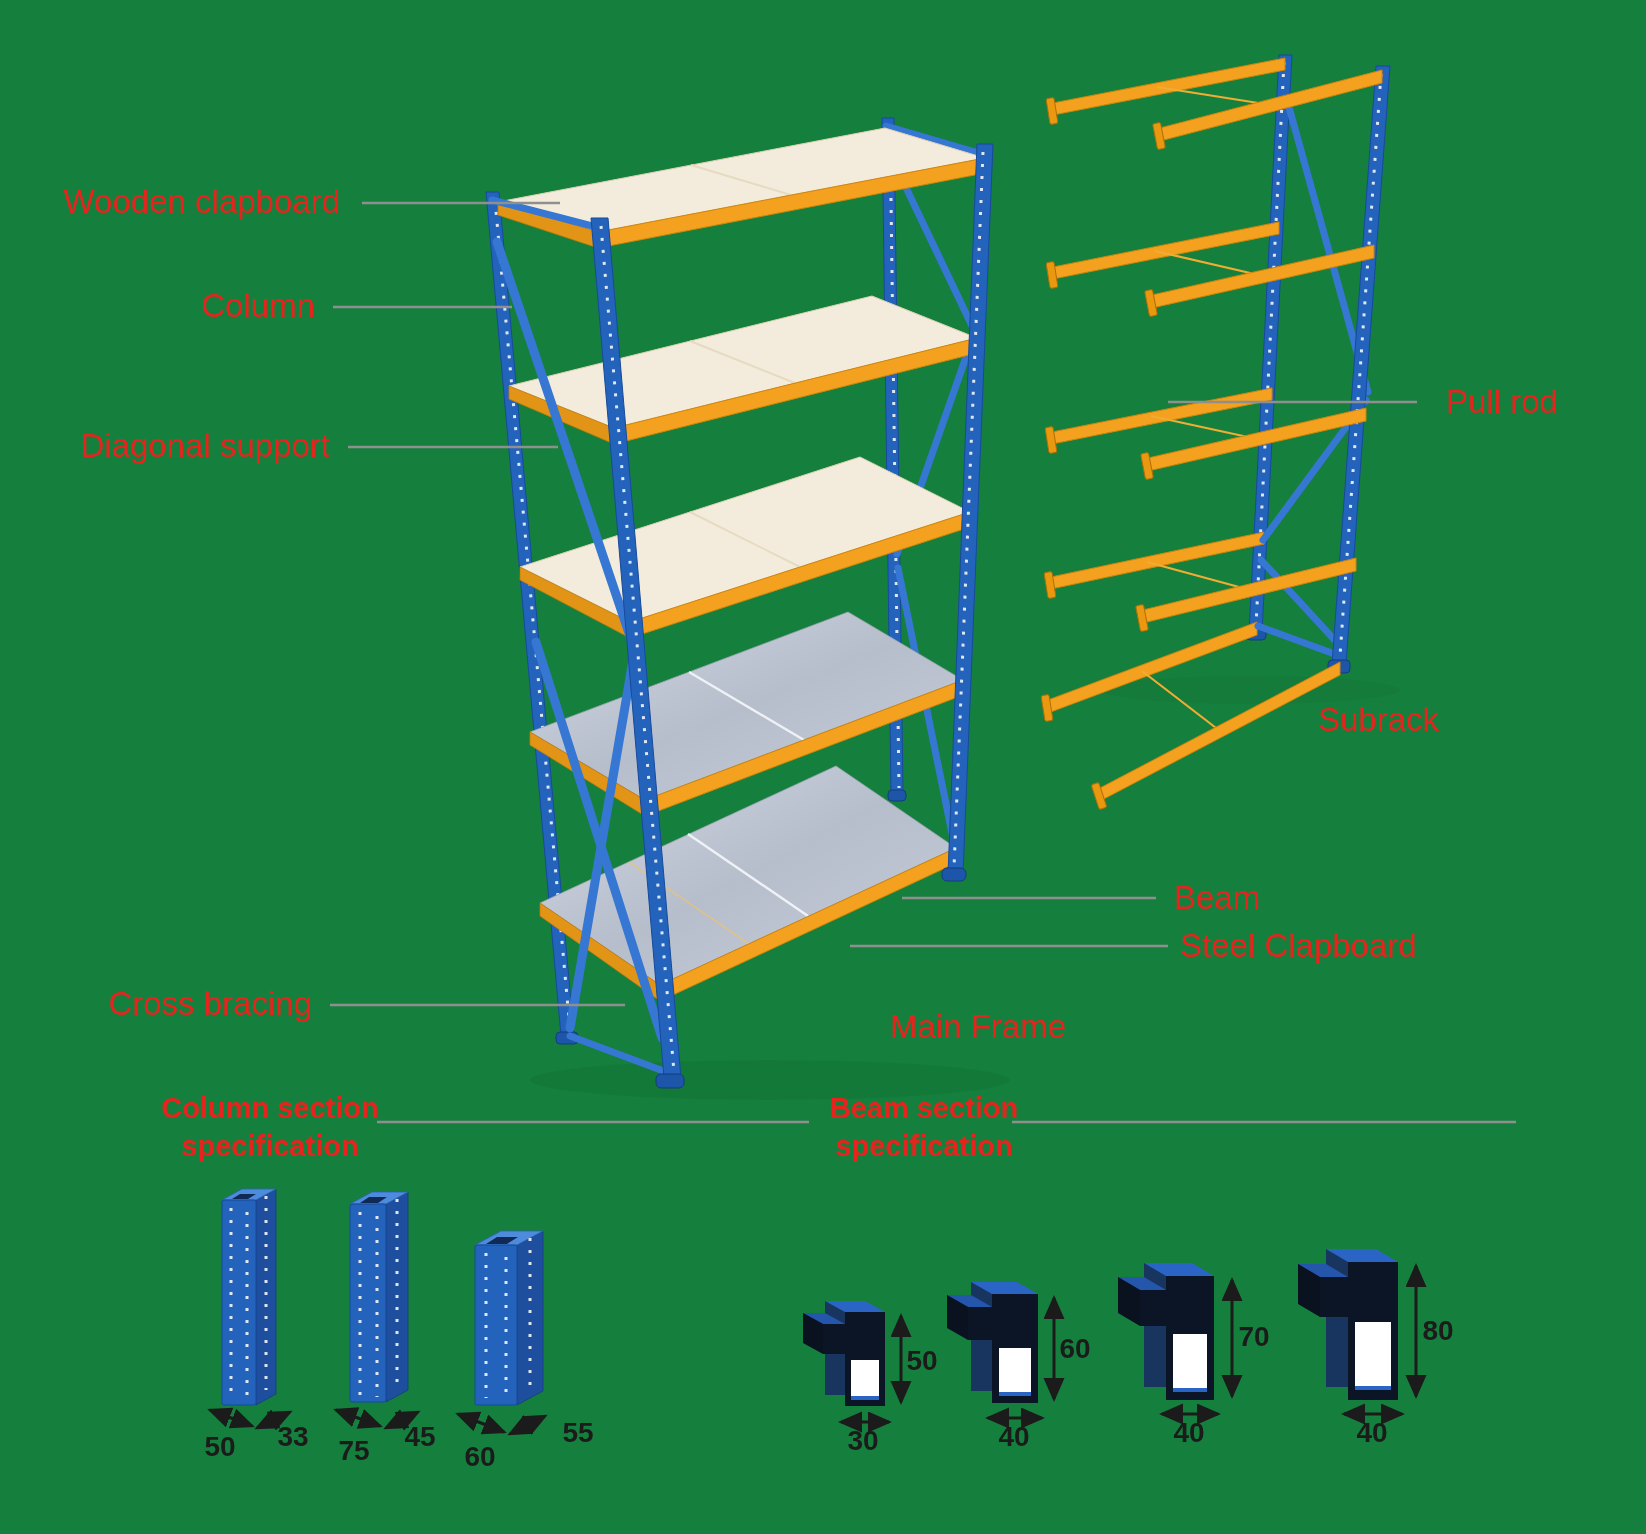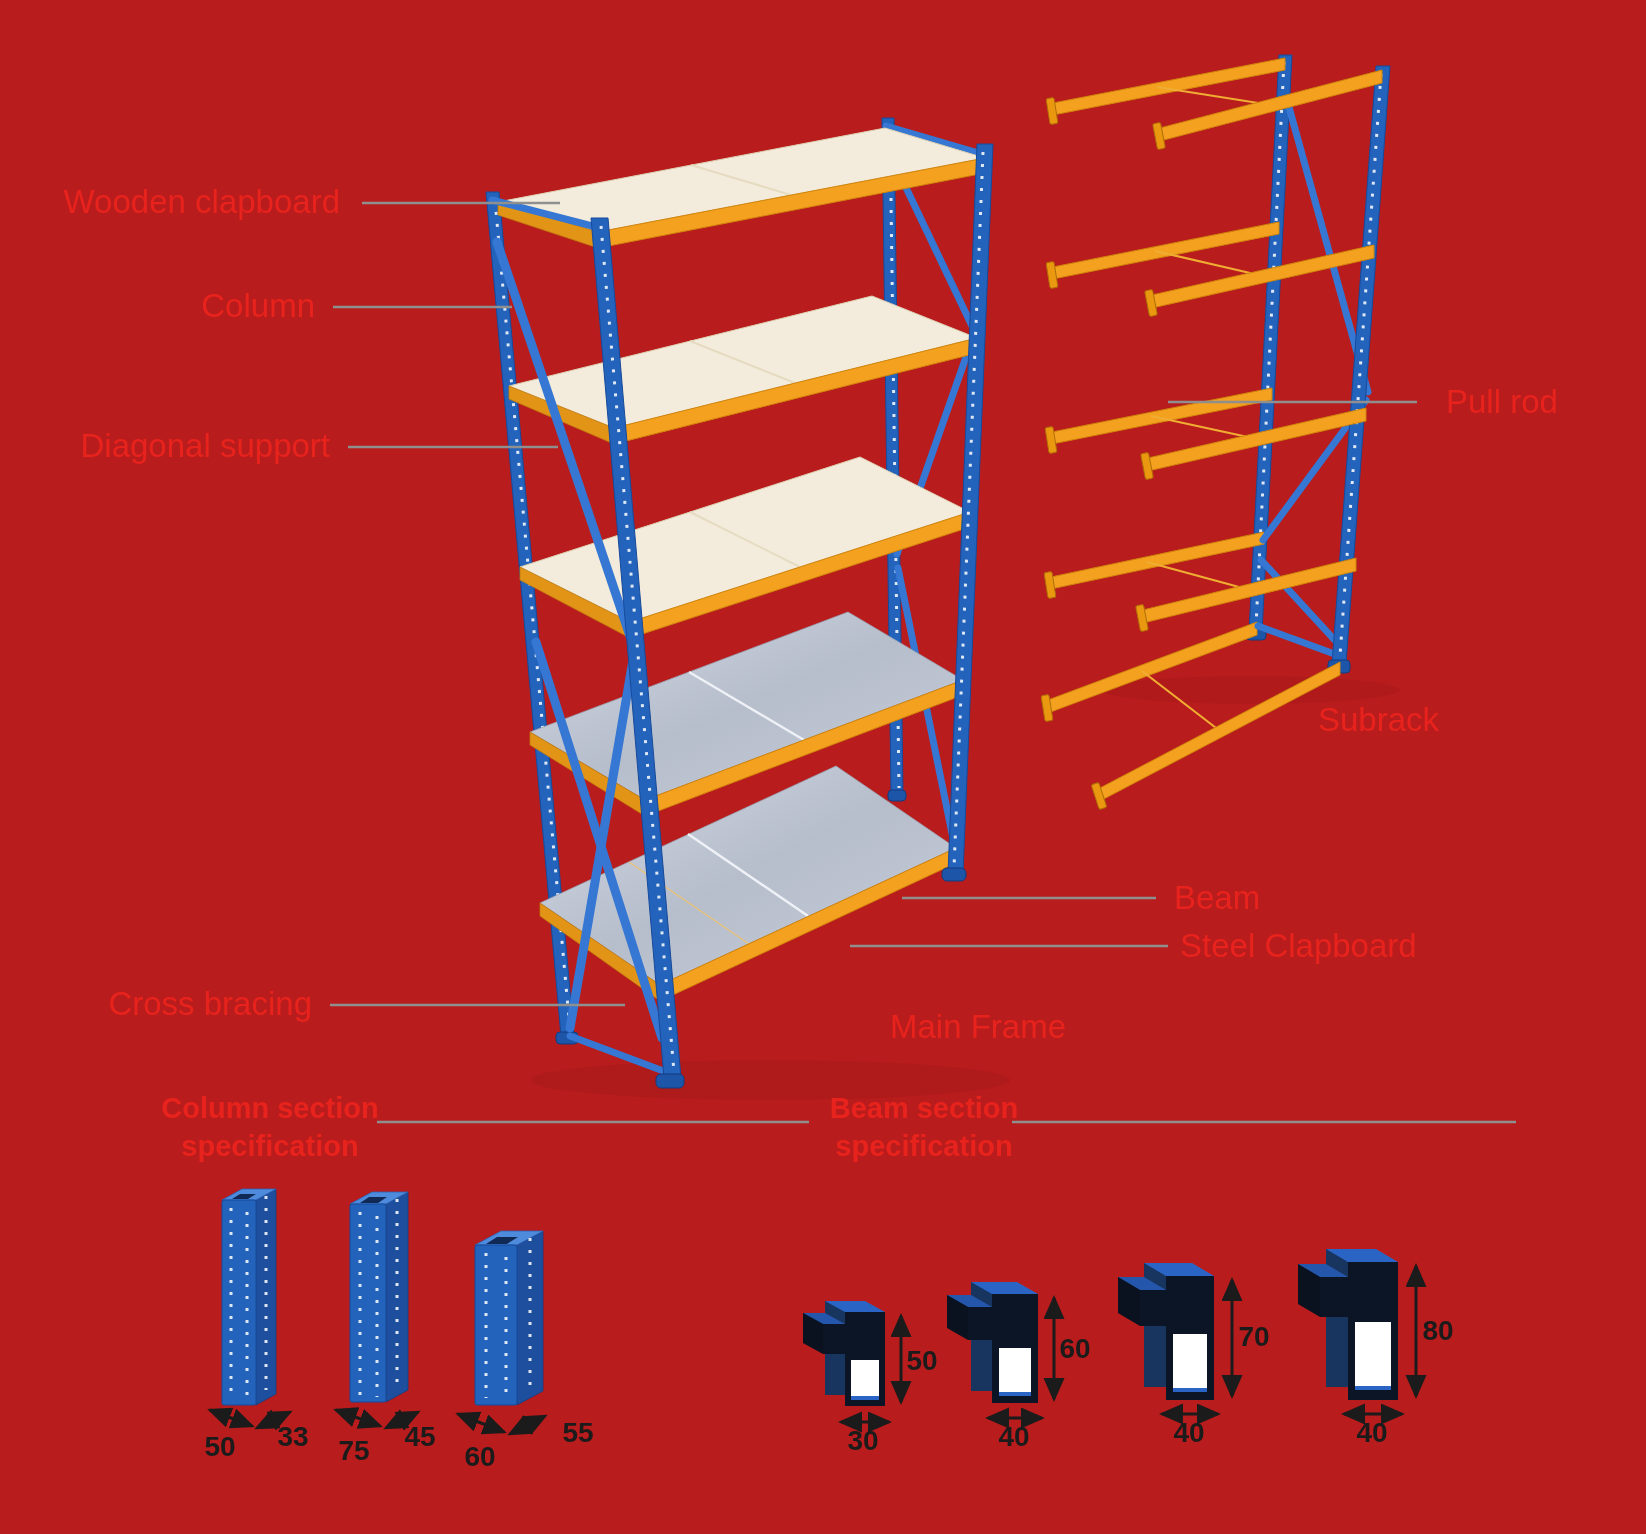--- a/index.html
+++ b/index.html
@@ -1,16 +1,16 @@
 <!DOCTYPE html>
 <html><head>
 <meta charset="utf-8">
 <style>
   html,body{margin:0;padding:0;background:#ffffff;}
-  .stage{width:1646px;height:1534px;position:relative;background:#b91c1c;font-family:"Liberation Sans",sans-serif;}
+  .stage{width:1646px;height:1534px;position:relative;background:#15803d;font-family:"Liberation Sans",sans-serif;}
   svg{display:block}
   .col{fill:#2363bb;stroke:#174a9b;stroke-width:1}
   .foot{fill:#1d55a8;stroke:#143d7e;stroke-width:1}
   .diag{stroke:#3577d2;stroke-width:9;stroke-linecap:round;fill:none}
   .diag7{stroke:#3577d2;stroke-width:7;stroke-linecap:round;fill:none}
   .perf{stroke:#ffffff;stroke-width:3;stroke-dasharray:3 9;fill:none;opacity:.85}
   .wood{fill:#f3ecdc;stroke:#ddd0b2;stroke-width:1}
   .steel{fill:url(#gsteel);stroke:#99a1b1;stroke-width:.8}
   .fascia{fill:#f3a11e;stroke:#d0850d;stroke-width:1}
   .cap{fill:#e29417;stroke:#c07b0c;stroke-width:.8}

